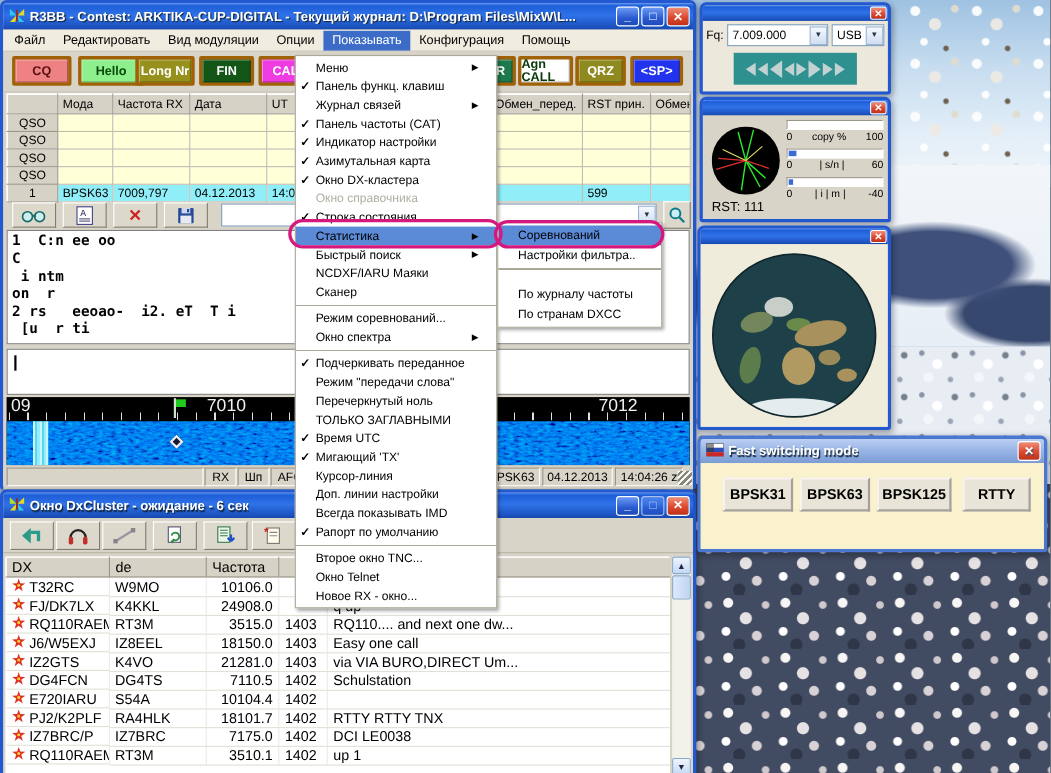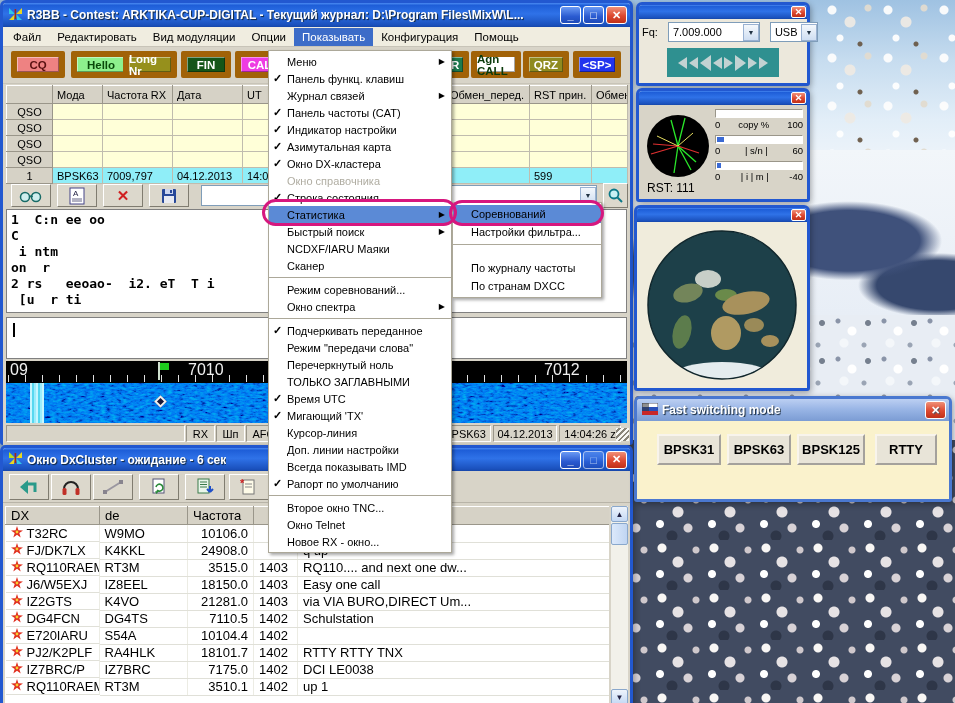--- a/index.html
+++ b/index.html
@@ -56,21 +56,21 @@
   .raised{border:1px solid;border-color:#fff #807c70 #807c70 #fff;background:#dcd8cc;}
 
   
   #main-win{left:0;top:0;width:633px;height:445px;z-index:10;}
   .main-body{position:absolute;left:0;right:0;top:24px;bottom:0;background:#d8d4c8;}
   .menubar{height:20px;background:#f0ede0;display:flex;align-items:center;padding-left:2px;
     font-size:11.5px;border-bottom:1px solid #c8c4b8;}
   .mbi{padding:3px 8px;color:#000;}
   .mbi.active{background:#3c6cc8;color:#fff;}
   .macrobar{position:relative;height:37px;border-bottom:1px solid #c8c4b8;}
-  .macrobar .macro{position:absolute;top:4px;height:27px;border:6px solid #a16207;border-radius:2px;
+  .macrobar .macro{position:absolute;top:4px;height:27px;border:3px solid #a16207;border-radius:2px;
     display:flex;align-items:center;justify-content:center;font-size:11.5px;font-weight:bold;
     box-shadow:inset -1px -1px 0 rgba(0,0,0,.35),inset 1px 1px 0 rgba(255,255,255,.45);}
   .macrobar div:nth-of-type(1){left:8px;width:54px;}
   .macrobar div:nth-of-type(2){left:68px;width:60px;}
   .macrobar div:nth-of-type(3){left:120px;width:54px;}
   .macrobar div:nth-of-type(4){left:178px;width:50px;}
   .macrobar div:nth-of-type(5){left:232px;width:56px;}
   .macrobar div:nth-of-type(6){left:430px;width:36px;}
   .macrobar div:nth-of-type(7){left:468px;width:50px;}
   .macrobar div:nth-of-type(8){left:520px;width:46px;}
@@ -137,21 +137,21 @@
   .dx-scroll{position:absolute;left:608px;top:35px;width:17px;bottom:0;background:#f2f1ea;}
   .sarrow{position:absolute;left:0;width:17px;height:16px;background:linear-gradient(180deg,#eef4fc,#c4d8f4);
     border:1px solid #8aa8cc;border-radius:2px;display:flex;align-items:center;justify-content:center;
     font-size:8px;color:#224;}
   .sthumb{position:absolute;left:0;top:17px;width:17px;height:22px;border:1px solid #8aa8cc;border-radius:2px;
     background:linear-gradient(90deg,#dce9fb,#c0d5f2);}
 
   
   .panel-body{position:absolute;left:0;right:0;top:14px;bottom:0;background:#ece8dc;}
   #eq-win{left:636px;top:2px;width:174px;height:84px;z-index:20;}
-  .fq-row{position:absolute;left:3px;top:3px;display:flex;align-items:center;gap:10px;font-size:11px;}
+  .fq-row{position:absolute;left:3px;top:3px;display:flex;align-items:center;gap:3px;font-size:11px;}
   .combo{height:20px;background:#fff;border:1px solid #7f9db9;display:flex;align-items:center;
     font-size:11px;padding-left:4px;}
   .teal-pad{position:absolute;left:28px;top:29px;width:112px;height:29px;background:#2f9090;
     display:flex;align-items:center;justify-content:center;gap:2px;}
   .tri{width:0;height:0;}
   .tri.l{border-top:6px solid transparent;border-bottom:6px solid transparent;border-right:9px solid #c2d2d2;}
   .tri.r{border-top:6px solid transparent;border-bottom:6px solid transparent;border-left:9px solid #c2d2d2;}
   .tri.big.l{border-top-width:8px;border-bottom-width:8px;border-right-width:11px;}
   .tri.big.r{border-top-width:8px;border-bottom-width:8px;border-left-width:11px;}
 
@@ -177,21 +177,21 @@
   .fsm-body div:nth-of-type(1){left:20px;width:64px;}
   .fsm-body div:nth-of-type(2){left:90px;width:64px;}
   .fsm-body div:nth-of-type(3){left:160px;width:68px;}
   .fsm-body div:nth-of-type(4){left:238px;width:62px;}
 
   
   .popup{position:absolute;background:#fff;border:1px solid #aca899;
     box-shadow:2px 2px 3px rgba(0,0,0,.35);padding:2px 0;}
   #menu-popup{left:268px;top:50px;width:184px;z-index:40;}
   #sub-popup{left:452px;top:202px;width:150px;z-index:45;}
-  .mi{display:flex;align-items:center;height:17px;padding:0 6px 0 4px;font-size:11px;color:#000;}
+  .mi{display:flex;align-items:center;height:17px;padding:0 16px 0 4px;font-size:11px;color:#000;}
   #sub-popup .mi{height:18px;}
   .mi .chk{width:14px;flex:none;visibility:hidden;font-weight:bold;font-size:11px;}
   .mi.checked .chk{visibility:visible;}
   .mi .lbl{flex:1;white-space:nowrap;overflow:hidden;}
   .mi .sub{flex:none;visibility:hidden;font-size:8px;}
   .mi.submenu .sub{visibility:visible;}
   .mi.disabled{color:#b0ada2;}
   .mi.highlighted{background:#5b8ad6;}
   .mi.separator{height:7px;padding:0 2px;background:linear-gradient(180deg,transparent 3px,#aca899 3px,#aca899 4px,transparent 4px);}
 

